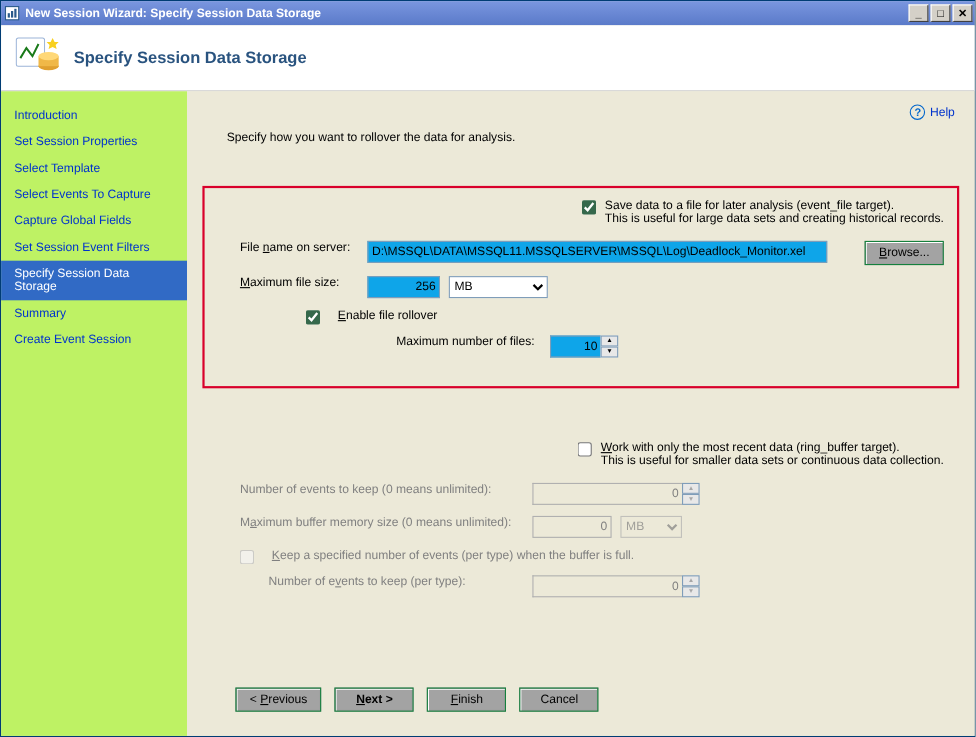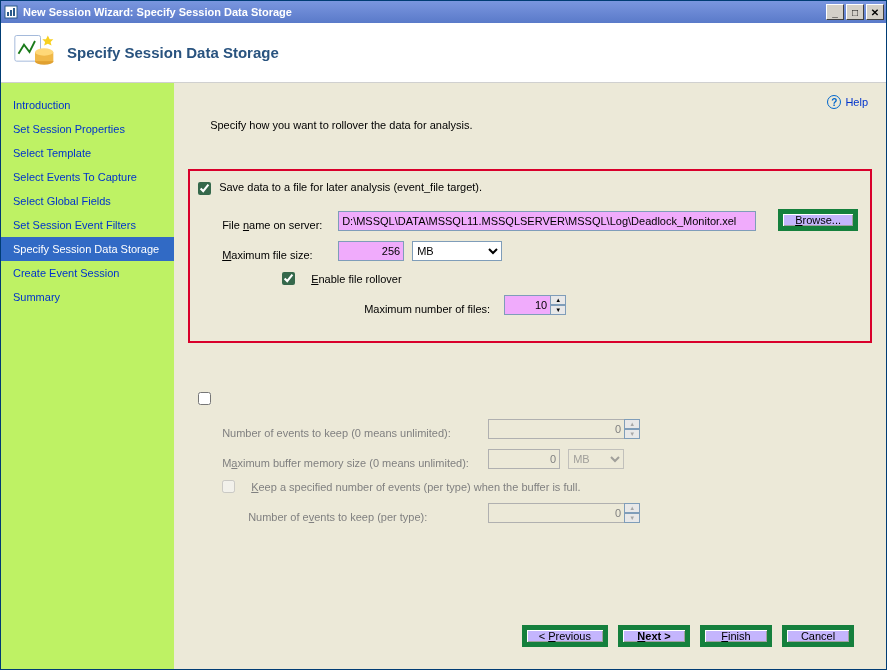--- a/index.html
+++ b/index.html
@@ -16,38 +16,38 @@
 .body { flex: 1; display: flex; min-height: 0; }
 .sidebar { width: 208px; background: #bef264; border-right: 0; padding-top: 10px; }
 .sidebar a { display: block; padding: 6px 12px; font-size: 11px; color: #0033cc; text-decoration: none; cursor: pointer; }
 .sidebar a.active { background: #316ac5; color: #fff; }
 .main { flex: 1; background: #ece9d8; padding: 12px 14px 8px 14px; display: flex; flex-direction: column; position: relative; }
 .help { position: absolute; top: 12px; right: 18px; color: #0033cc; font-size: 11px; display: flex; align-items: center; gap: 4px; cursor: pointer; }
 .help-icon { width: 14px; height: 14px; border-radius: 50%; border: 1px solid #0066cc; color: #0066cc; display: inline-flex; align-items: center; justify-content: center; font-size: 10px; font-weight: bold; }
 .instruction { margin: 24px 0 38px 22px; font-size: 11px; }
 .section { border: 2px solid transparent; padding: 10px 12px 16px 8px; margin-bottom: 36px; }
 .section.highlight { border: 2px solid #d9002b; }
-.row { display: flex; align-items: flex-start; margin-bottom: 0; }
+.row { display: flex; align-items: flex-start; margin-bottom: 0; justify-content: flex-end; }
 .chk { margin-top: 1px; margin-right: 8px; accent-color: #35684b; width:13px; height:13px; }
 .lbltxt { font-size: 11px; color: #000; }
 .lbltxt.dis { color: #808080; }
 .form { margin-left: 24px; margin-top: 14px; }
-.frow { display: flex; align-items: flex-end; margin-bottom: 10px; gap: 8px; }
+.frow { display: flex; align-items: flex-start; margin-bottom: 10px; gap: 8px; }
 .flabel { width: 108px; font-size: 11px; }
-.txt { height: 20px; border: 1px solid #7f9db9; background: #f0abfc; padding: 1px 3px; font-size: 11px; font-family: Tahoma, Arial; }
+.txt { height: 20px; border: 1px solid #7f9db9; background: #0ea5e9; padding: 1px 3px; font-size: 11px; font-family: Tahoma, Arial; }
 .txt.dis { background: #ece9d8; border-color:#b0b0b0; color:#808080; }
 .num { text-align: right; }
 .sel { height: 20px; border: 1px solid #7f9db9; background: #fff; font-size: 11px; }
 .sel.dis { background: #ece9d8; border-color:#b0b0b0; color:#808080; }
 .spin { display: inline-flex; }
 .spin input { border-right: 0; }
 .spin .arrows { width: 16px; display: flex; flex-direction: column; }
 .spin .arrows button { flex:1; border:1px solid #7f9db9; background:#e8e8e8; font-size:6px; line-height:1; padding:0; }
-.btn { height: 22px; padding: 0 12px; border: 5px solid #15803d; background: #c4b5fd; box-shadow: inset 1px 1px 0 #fff, inset -1px -1px 0 #a0a0a0; font-size: 11px; cursor: pointer; min-width: 72px; }
-.footer { padding: 14px 18px 14px 18px; display: flex; justify-content: flex-end; gap: 10px; border-top: 0; }
+.btn { height: 22px; padding: 0 12px; border: 1px solid #15803d; background: #a3a3a3; box-shadow: inset 1px 1px 0 #fff, inset -1px -1px 0 #a0a0a0; font-size: 11px; cursor: pointer; min-width: 72px; margin-left: 12px; }
+.footer { padding: 14px 18px 14px 18px; display: flex; border-top: 0; }
 .spacer-flex { flex:1; }
 </style>
 </head>
 <body>
 
 <div class="window">
 
   <div class="titlebar">
     <span class="titlebar-icon">
       <svg viewBox="0 0 16 16">
@@ -79,41 +79,42 @@
     <div class="header-title">Specify Session Data Storage</div>
   </div>
 
   <div class="body">
 
     <div class="sidebar">
       <a>Introduction</a>
       <a>Set Session Properties</a>
       <a>Select Template</a>
       <a>Select Events To Capture</a>
-      <a>Select Global Fields</a>
+      <a>Capture Global Fields</a>
       <a>Set Session Event Filters</a>
       <a class="active">Specify Session Data Storage</a>
+      <a>Summary</a>
       <a>Create Event Session</a>
-      <a>Summary</a>
     </div>
 
     <div class="main">
 
       <div class="help">
         <span class="help-icon">?</span>
         <span>Help</span>
       </div>
 
       <div class="instruction">Specify how you want to rollover the data for analysis.</div>
 
       <div class="section highlight">
         <div class="row">
           <input type="checkbox" class="chk" checked="" style="">
           <div>
             <div class="lbltxt">Save data to a file for later analysis (event_file target).</div>
+            <div class="lbltxt">This is useful for large data sets and creating historical records.</div>
           </div>
         </div>
         <div class="form">
           <div class="frow">
             <span class="flabel">File <u>n</u>ame on server:</span>
             <input type="text" class="txt" style="width: 418px;" value="D:\MSSQL\DATA\MSSQL11.MSSQLSERVER\MSSQL\Log\Deadlock_Monitor.xel">
             <span style="width:6px"></span>
             <button class="btn" style="min-width:64px"><span style="text-decoration:underline">B</span>rowse...</button>
           </div>
           <div class="frow">
@@ -136,20 +137,24 @@
                   <button>▼</button>
                 </span>
             </span>
           </div>
         </div>
       </div>
 
       <div class="section">
         <div class="row">
           <input type="checkbox" class="chk" style="">
+          <div>
+            <div class="lbltxt"><u>W</u>ork with only the most recent data (ring_buffer target).</div>
+            <div class="lbltxt">This is useful for smaller data sets or continuous data collection.</div>
+          </div>
         </div>
         <div class="form">
           <div class="frow">
             <span class="lbltxt dis" style="width:258px">Number of events to keep (0 means unlimited):</span>
             <span class="spin">
               <input type="text" disabled="" class="txt dis num" style="width: 136px;" value="0">
               <span class="arrows">
                   <button disabled="">▲</button>
                   <button disabled="">▼</button>
                 </span>

